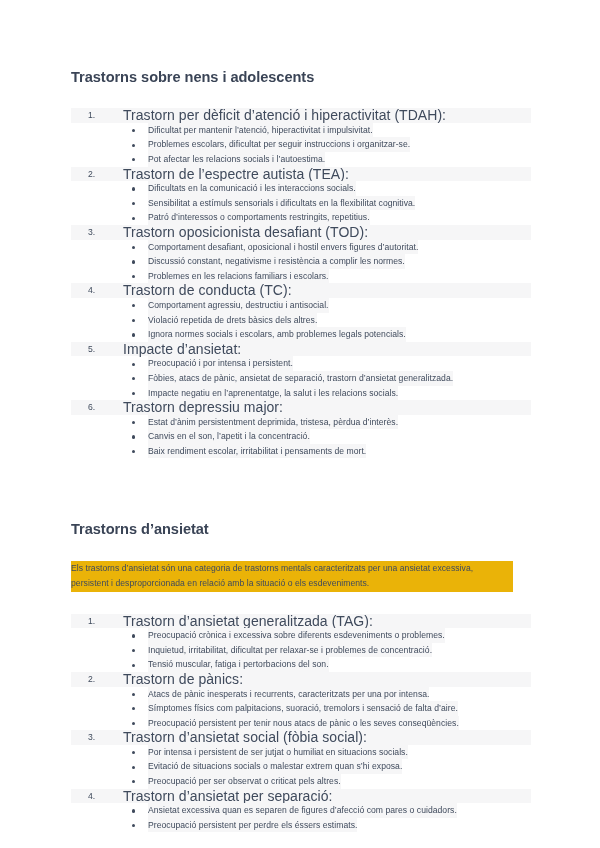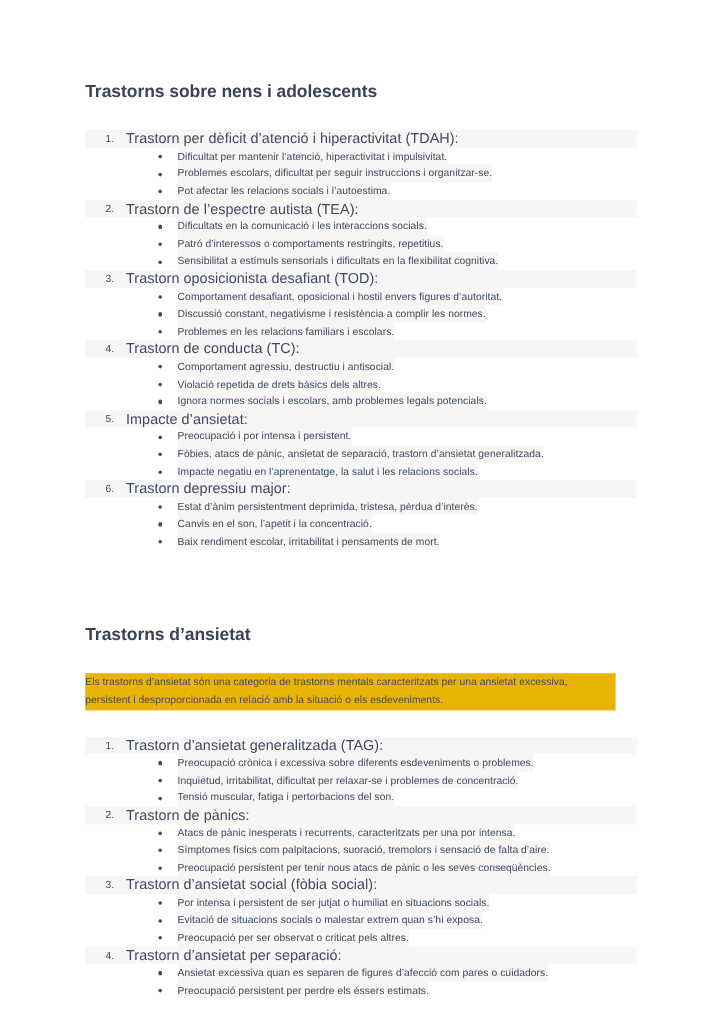--- a/index.html
+++ b/index.html
@@ -78,23 +78,23 @@
     left: 17px;
     top: 0;
     width: 16px;
     text-align: left;
     font-size: 8.6px;
     line-height: 14.6px;
     color: #3f4a5c;
   }
   .num-text {
     position: absolute;
-    left: 34px;
+    left: 52px;
     top: 0;
-    font-size: 12px;
+    font-size: 14px;
     line-height: 14.6px;
     color: #3f4a5c;
     letter-spacing: 0.04px;
     white-space: nowrap;
   }
 
   
   ul.sub-list {
     list-style: none;
     margin: 0;
@@ -170,25 +170,25 @@
           <span class="num-marker">2.</span>
           <span class="num-text">Trastorn de l’espectre autista (TEA):</span>
         </div>
         <ul class="sub-list">
           <li>
             <span class="bullet-dot"></span>
             <span class="bullet-text">Dificultats en la comunicació i les interaccions socials.</span>
           </li>
           <li>
             <span class="bullet-dot"></span>
+            <span class="bullet-text">Sensibilitat a estímuls sensorials i dificultats en la flexibilitat cognitiva.</span>
+          </li>
+          <li>
+            <span class="bullet-dot"></span>
             <span class="bullet-text">Patró d’interessos o comportaments restringits, repetitius.</span>
-          </li>
-          <li>
-            <span class="bullet-dot"></span>
-            <span class="bullet-text">Sensibilitat a estímuls sensorials i dificultats en la flexibilitat cognitiva.</span>
           </li>
         </ul>
       </li>
 
       <li>
         <div class="num-row">
           <span class="num-marker">3.</span>
           <span class="num-text">Trastorn oposicionista desafiant (TOD):</span>
         </div>
         <ul class="sub-list">

